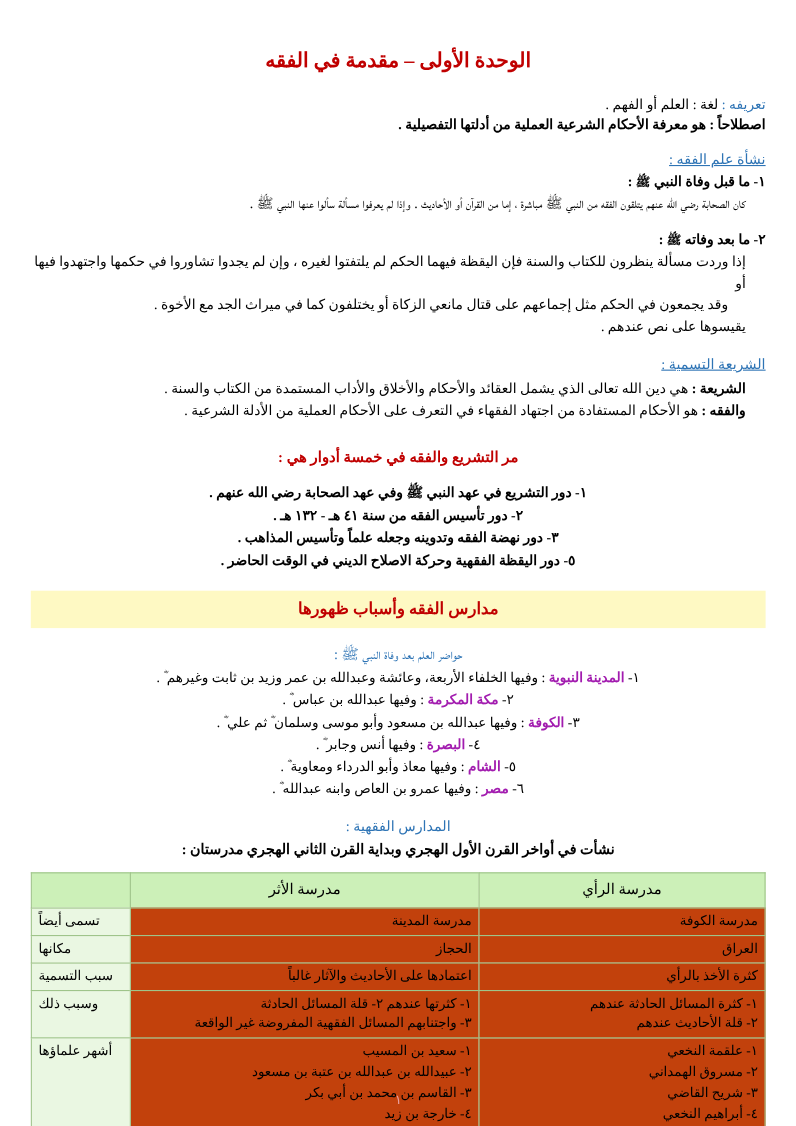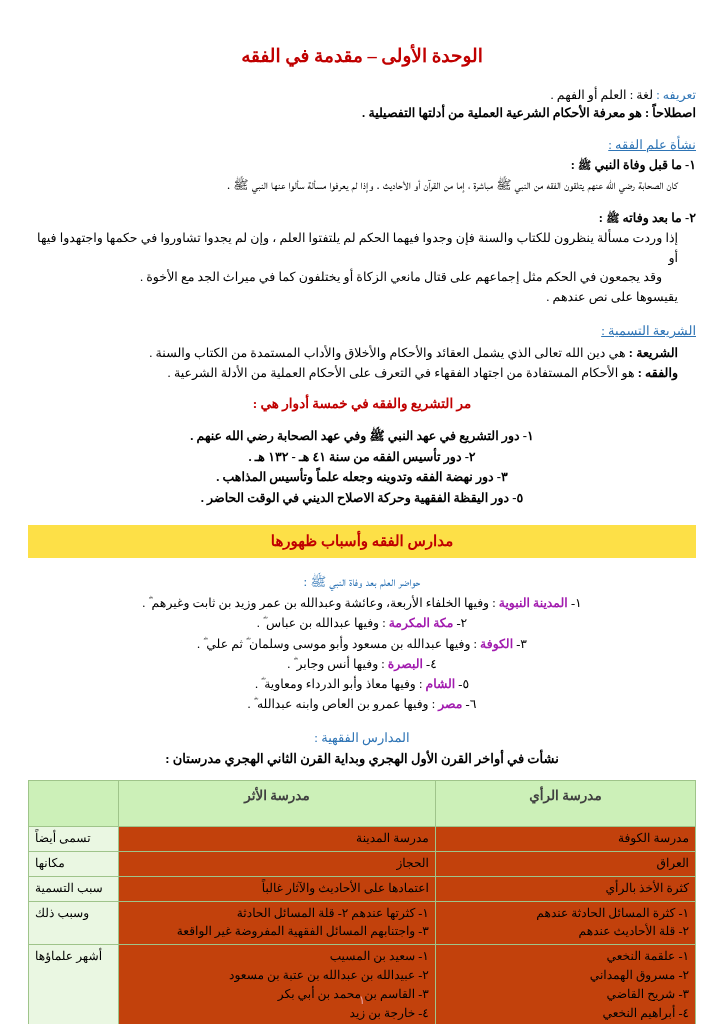--- a/index.html
+++ b/index.html
@@ -93,21 +93,21 @@
     text-align: center;
   }
   .stage-list li {
     font-weight: bold;
     font-size: 12.6px;
     line-height: 1.65;
   }
 
   
   .banner {
-    background: #fde047;
+    background: #fef9c3;
     color: #c00000;
     font-weight: bold;
     font-size: 15px;
     text-align: center;
     padding: 7px 0 8px 0;
     margin: 16px 0 14px 0;
   }
 
   
   .city-list {
@@ -130,25 +130,25 @@
   }
   table.mdrs td, table.mdrs th {
     border: 1px solid #9fc48a;
     vertical-align: top;
     padding: 2px 6px 3px 6px;
     font-size: 12.2px;
     line-height: 1.5;
   }
   table.mdrs thead th {
     background: #ccf0b8;
-    color: #404040;
-    font-weight: bold;
+    color: #000000;
+    font-weight: normal;
     font-size: 13.5px;
     text-align: center;
-    padding: 5px 6px 20px 6px;
+    padding: 5px 6px 6px 6px;
     height: 20px;
   }
   table.mdrs thead th.blank { background: #ccf0b8; }
   col.c-label { width: 13.5%; }
   col.c-athar { width: 47.5%; }
   col.c-ray   { width: 39%; }
 
   td.rowlabel {
     background: #eaf7e2;
     font-weight: normal;
@@ -199,38 +199,38 @@
       <span>:</span>
     </div>
     <div class="line just indent-1">كان الصحابة رضي الله عنهم يتلقون الفقه من النبي ﷺ مباشرة ، إما من القرآن أو الأحاديث . وإذا لم يعرفوا مسألة سألوا عنها النبي ﷺ .</div>
 
     <div class="line bold" style="margin-top:14px;">
       <span>٢-</span>
       <span>ما بعد وفاته</span>
       <span class="sala">ﷺ</span>
       <span>:</span>
     </div>
-    <div class="line indent-1">إذا وردت مسألة ينظرون للكتاب والسنة فإن وجدوا فيهما الحكم لم يلتفتوا العلم ، وإن لم يجدوا تشاوروا في حكمها واجتهدوا فيها أو</div>
+    <div class="line indent-1">إذا وردت مسألة ينظرون للكتاب والسنة فإن اليقظة فيهما الحكم لم يلتفتوا لغيره ، وإن لم يجدوا تشاوروا في حكمها واجتهدوا فيها أو</div>
     <div class="line indent-2">وقد يجمعون في الحكم مثل إجماعهم على قتال مانعي الزكاة أو يختلفون كما في ميراث الجد مع الأخوة .</div>
     <div class="line indent-1">يقيسوها على نص عندهم .</div>
   </div>
 
   <div class="blk" style="margin-top:14px;">
     <div class="sec-head-blue">الشريعة التسمية :</div>
     <div class="defrow indent-1">
       <span class="lbl-bold">الشريعة  :</span>
       <span>هي دين الله تعالى الذي يشمل العقائد والأحكام والأخلاق والأداب المستمدة من الكتاب والسنة .</span>
     </div>
     <div class="defrow indent-1">
       <span class="lbl-bold">والفقه    :</span>
       <span>هو الأحكام المستفادة من اجتهاد الفقهاء في التعرف على الأحكام العملية من الأدلة الشرعية .</span>
     </div>
   </div>
 
-  <div class="blk" style="margin-top:12px;">
+  <div class="blk" style="margin-top:24px;">
     <div class="sec-head-red">مر التشريع والفقه في خمسة أدوار هي :</div>
     <ul class="stage-list">
       <li>١- دور التشريع في عهد النبي ﷺ وفي عهد الصحابة رضي الله عنهم .</li>
       <li>٢- دور تأسيس الفقه من سنة ٤١ هـ - ١٣٢ هـ .</li>
       <li>٣- دور نهضة الفقه وتدوينه وجعله علماً وتأسيس المذاهب .</li>
       <li>٥- دور اليقظة الفقهية وحركة الاصلاح الديني في الوقت الحاضر .</li>
     </ul>
   </div>
 
   <div class="banner">مدارس الفقه وأسباب ظهورها</div>

